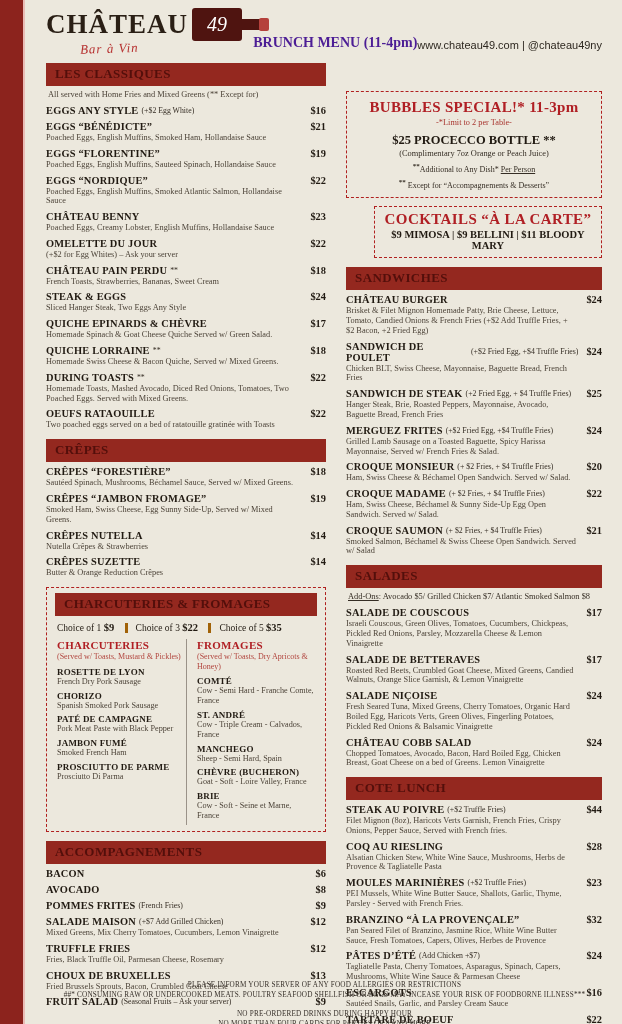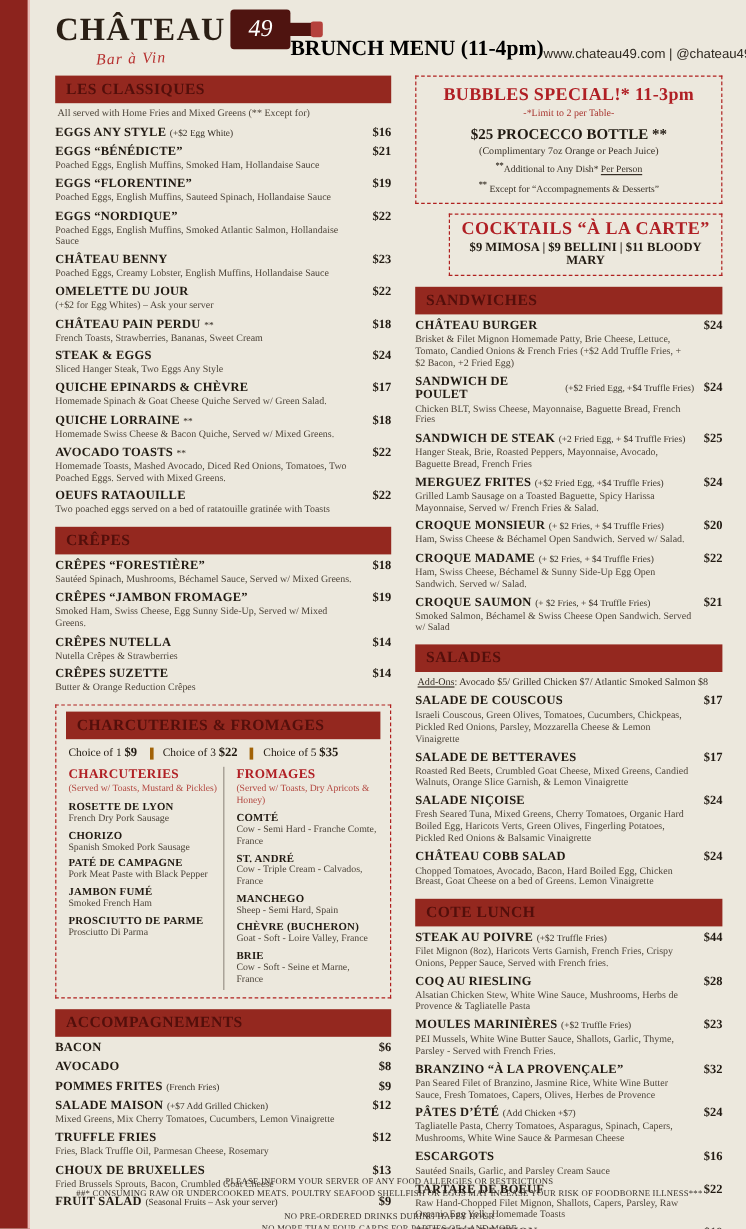--- a/index.html
+++ b/index.html
@@ -22,21 +22,21 @@
   .logo { display:inline-block; }
   .logo-row { display:flex; align-items:center; }
   .logo-name { font-size:27px; font-weight:bold; letter-spacing:1px; color:#2a1f15; }
   .bottle { position:relative; display:inline-block; width:50px; height:33px; background:#4f1410;
             border-radius:3px; margin-left:4px; text-align:center; }
   .bottle-num { color:#fff; font-style:italic; font-weight:normal; font-size:20px; line-height:33px; }
   .bottle-neck { position:absolute; right:-18px; top:11px; width:20px; height:11px; background:#4f1410; }
   .bottle-cap  { position:absolute; right:-27px; top:10px; width:10px; height:13px; background:#b5413c; border-radius:2px; }
   .logo-tagline { font-style:italic; color:#b6302f; font-size:13px; margin:-2px 0 0 34px;
                   letter-spacing:1px; transform:rotate(-2deg); }
-  .menu-label { margin-left:auto; color:#000000; font-weight:bold; font-size:18px; white-space:nowrap; padding-bottom:4px; }
+  .menu-label { margin-left:auto; color:#4c1d95; font-weight:bold; font-size:14px; white-space:nowrap; padding-bottom:4px; }
   .site-line { font-family:"Liberation Sans", sans-serif; font-size:11px; color:#2e2820; white-space:nowrap; padding-bottom:4px; }
 
   
   .cols { display:flex; gap:20px; }
   .col-left  { width:280px; flex:none; }
   .col-right { width:256px; flex:none; }
 
   .sec-bar {
     background:#94281f; color:#530f0b; font-weight:bold; font-size:13px;
     letter-spacing:.4px; padding:3px 9px 4px; margin-bottom:4px;
@@ -61,21 +61,21 @@
   .charc-cols { display:flex; }
   .charc-col { width:50%; padding:0 4px; }
   .charc-col + .charc-col { border-left:1px solid #9a9288; padding-left:10px; }
   .charc-heading { color:#b01f24; font-weight:bold; font-size:11px; letter-spacing:.3px; }
   .charc-note { color:#b2463f; font-size:8px; line-height:1.2; margin:1px 0 5px; }
   .charc-item { margin-bottom:4px; }
   .charc-name { font-weight:bold; font-size:9px; letter-spacing:.2px; }
   .charc-desc { font-size:8.2px; color:#4c4338; line-height:1.2; }
 
   
-  .bubbles-box { text-align:center; padding:7px 8px 8px; margin-bottom:8px; }
+  .bubbles-box { text-align:center; padding:7px 8px 8px; margin-bottom:8px;margin-top:28px; }
   .bubbles-title { color:#b01f24; font-weight:bold; font-size:15px; letter-spacing:.3px; }
   .bubbles-limit { color:#a8352f; font-size:8.3px; margin:2px 0 6px; }
   .bubbles-offer { font-weight:bold; font-size:12.5px; }
   .bubbles-offer-note { font-size:8.4px; color:#352d24; margin-top:1px; }
   .bubbles-note { font-size:8px; color:#352d24; margin-top:4px; }
   .stars { font-weight:bold; font-size:7px; vertical-align:super; }
   .uline { text-decoration:underline; }
   .cocktails-box { text-align:center; padding:4px 6px 6px; margin-bottom:9px;margin-left:28px; }
   .cocktails-title { color:#b01f24; font-weight:bold; font-size:15px; letter-spacing:.4px; }
   .cocktails-line { font-weight:bold; font-size:10.5px; margin-top:1px; }
@@ -208,21 +208,21 @@
               <div class="mi-head">
                 <span class="mi-name">QUICHE LORRAINE</span>
                 <span class="mi-paren">**</span>
                 <span class="mi-price">$18</span>
               </div>
               <div class="mi-desc">Homemade Swiss Cheese &amp; Bacon Quiche, Served w/ Mixed Greens.</div>
             </div>
 
             <div class="menu-item">
               <div class="mi-head">
-                <span class="mi-name">AVOCADO TOASTS</span>
+                <span class="mi-name">DURING TOASTS</span>
                 <span class="mi-paren">**</span>
                 <span class="mi-price">$22</span>
               </div>
               <div class="mi-desc">Homemade Toasts, Mashed Avocado, Diced Red Onions, Tomatoes, Two Poached Eggs.  Served with Mixed Greens.</div>
             </div>
 
             <div class="menu-item">
               <div class="mi-head">
                 <span class="mi-name">OEUFS RATAOUILLE</span>
 

